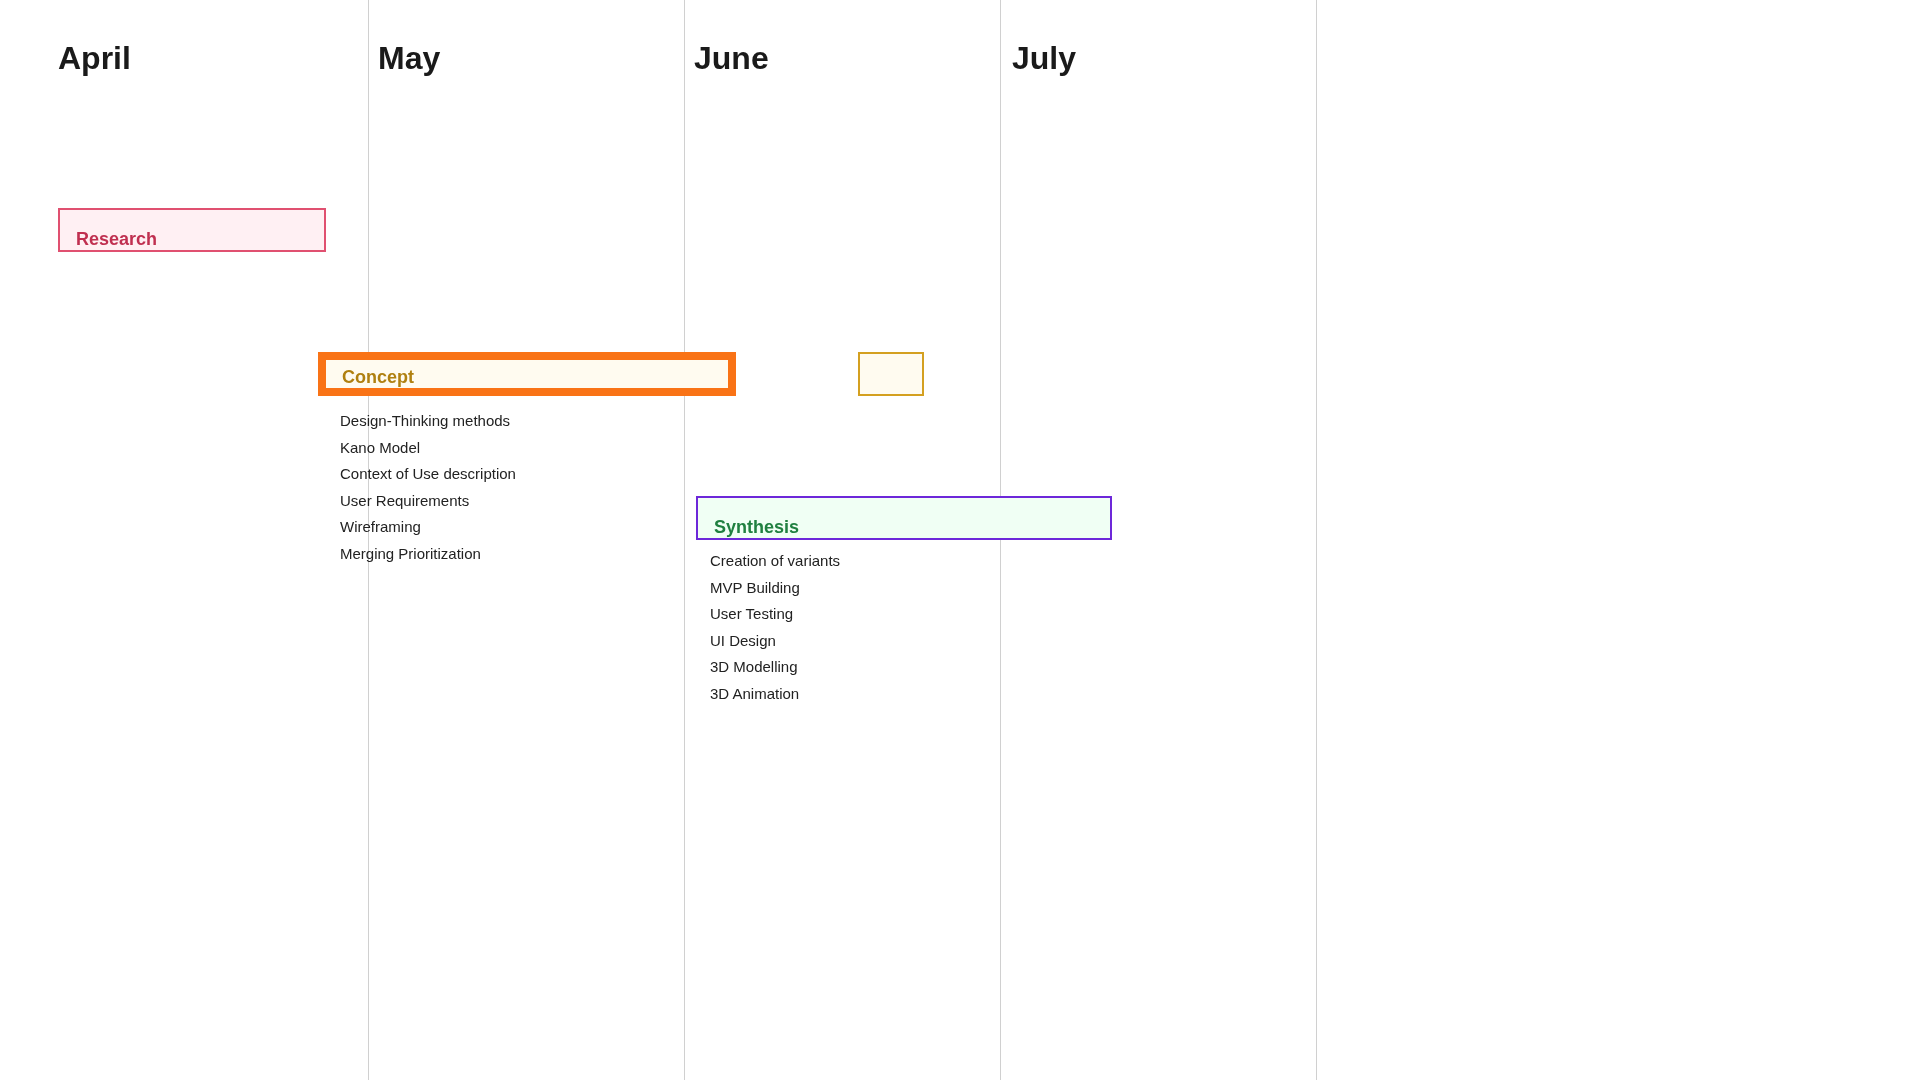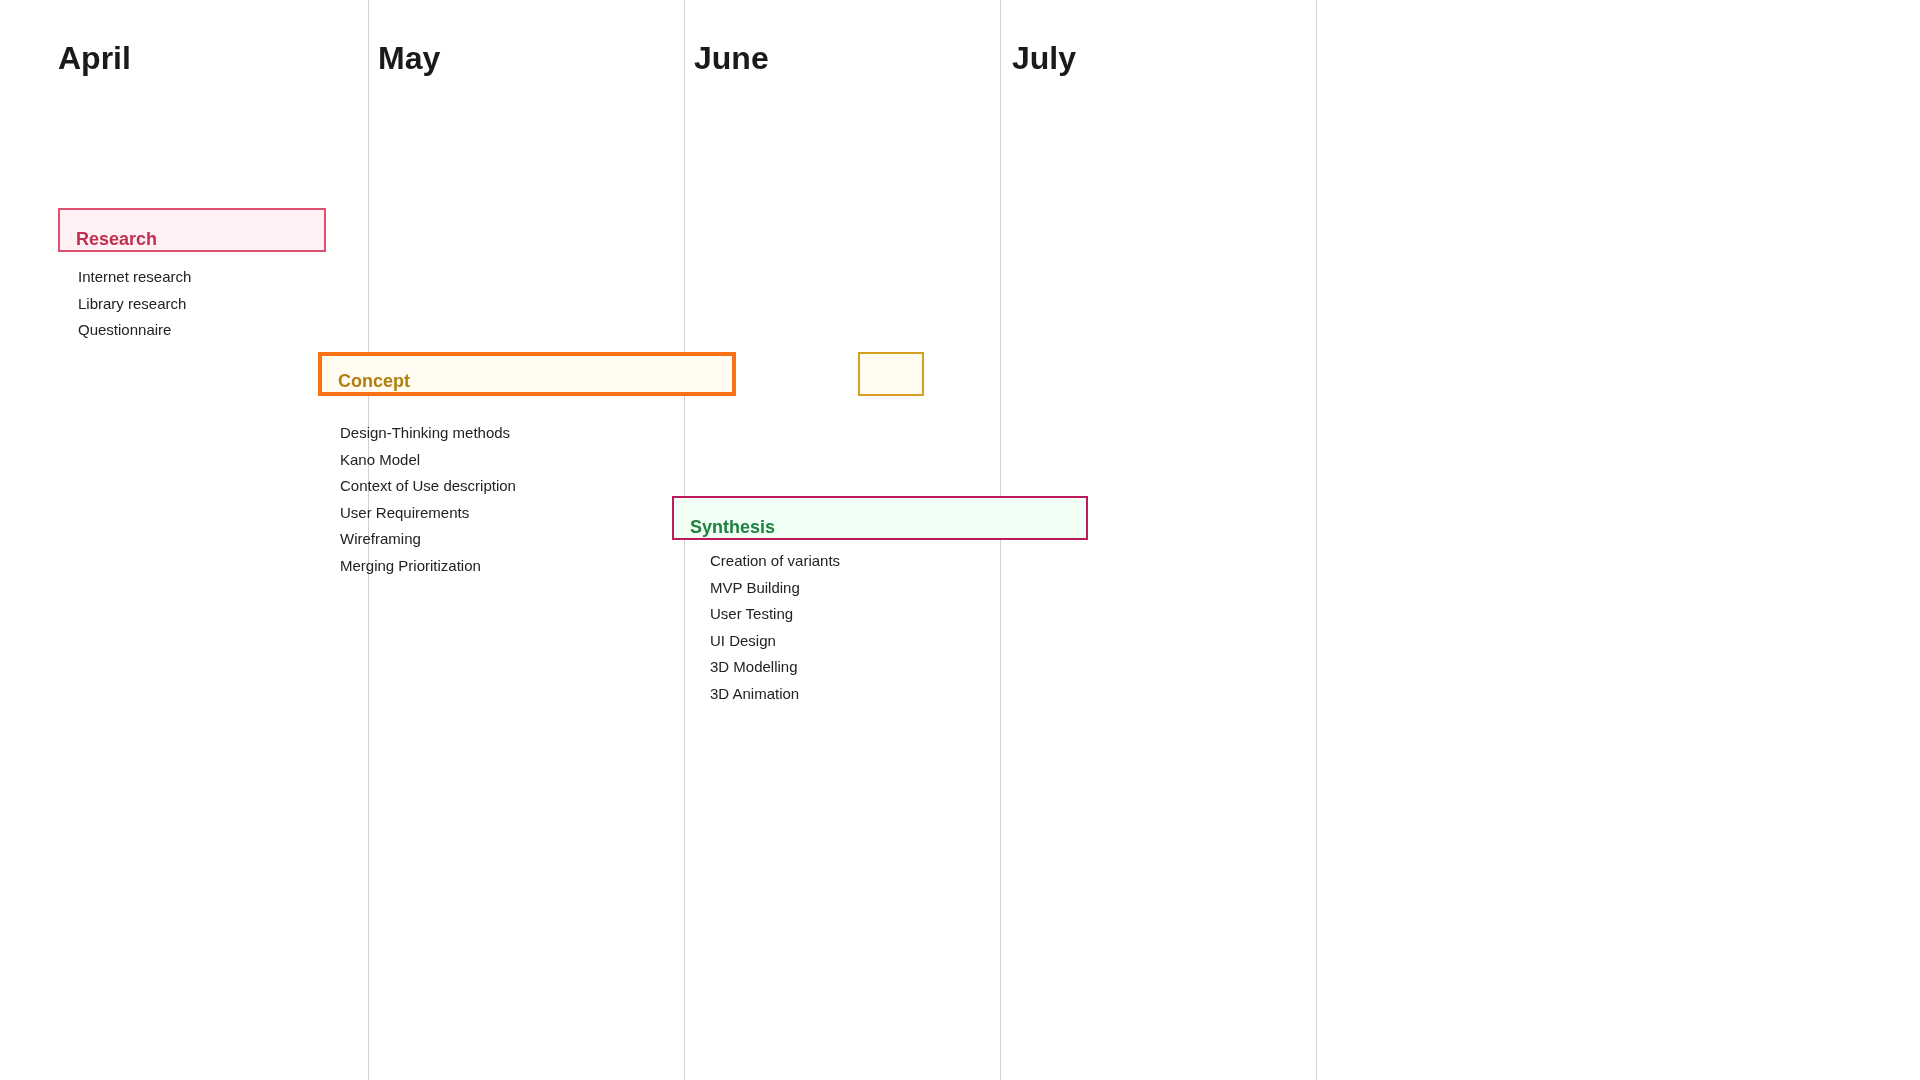--- a/index.html
+++ b/index.html
@@ -86,48 +86,47 @@
       left: 78px;
       top: 266px;
     }
 
     
     .concept-box {
       left: 318px;
       top: 352px;
       width: 418px;
       background: #fffbf0;
-      border: 4px solid #f97316;
+      border: 8px solid #f97316;
     }
 
     .concept-label {
       color: #b08010;
     }
 
     .concept-box-small {
       left: 858px;
       top: 352px;
       width: 66px;
       background: #fffbf0;
       border: 2px solid #d4a020;
     }
 
     .concept-tasks {
       left: 340px;
       top: 410px;
-      margin-top: 12px;
     }
 
     
     .synthesis-box {
-      left: 672px;
+      left: 696px;
       top: 496px;
       width: 416px;
       background: #f0fff4;
-      border: 2px solid #be185d;
+      border: 2px solid #6d28d9;
     }
 
     .synthesis-label {
       color: #208040;
     }
 
     .synthesis-tasks {
       left: 710px;
       top: 550px;
     }
@@ -162,25 +161,20 @@
 
   <div class="divider" style="left: 368px;"></div>
   <div class="divider" style="left: 684px;"></div>
   <div class="divider" style="left: 1000px;"></div>
   <div class="divider" style="left: 1316px;"></div>
 
   <div class="phase-box research-box">
     <span class="phase-box-label research-label">Research</span>
   </div>
 
-  <div class="task-list research-tasks">
-    <span class="task-item">Internet research</span>
-    <span class="task-item">Library research</span>
-    <span class="task-item">Questionnaire</span>
-  </div>
 
   <div class="phase-box concept-box">
     <span class="phase-box-label concept-label">Concept</span>
   </div>
 
   <div class="phase-box concept-box-small">
   </div>
 
   <div class="task-list concept-tasks">
     <span class="task-item">Design-Thinking methods</span>

